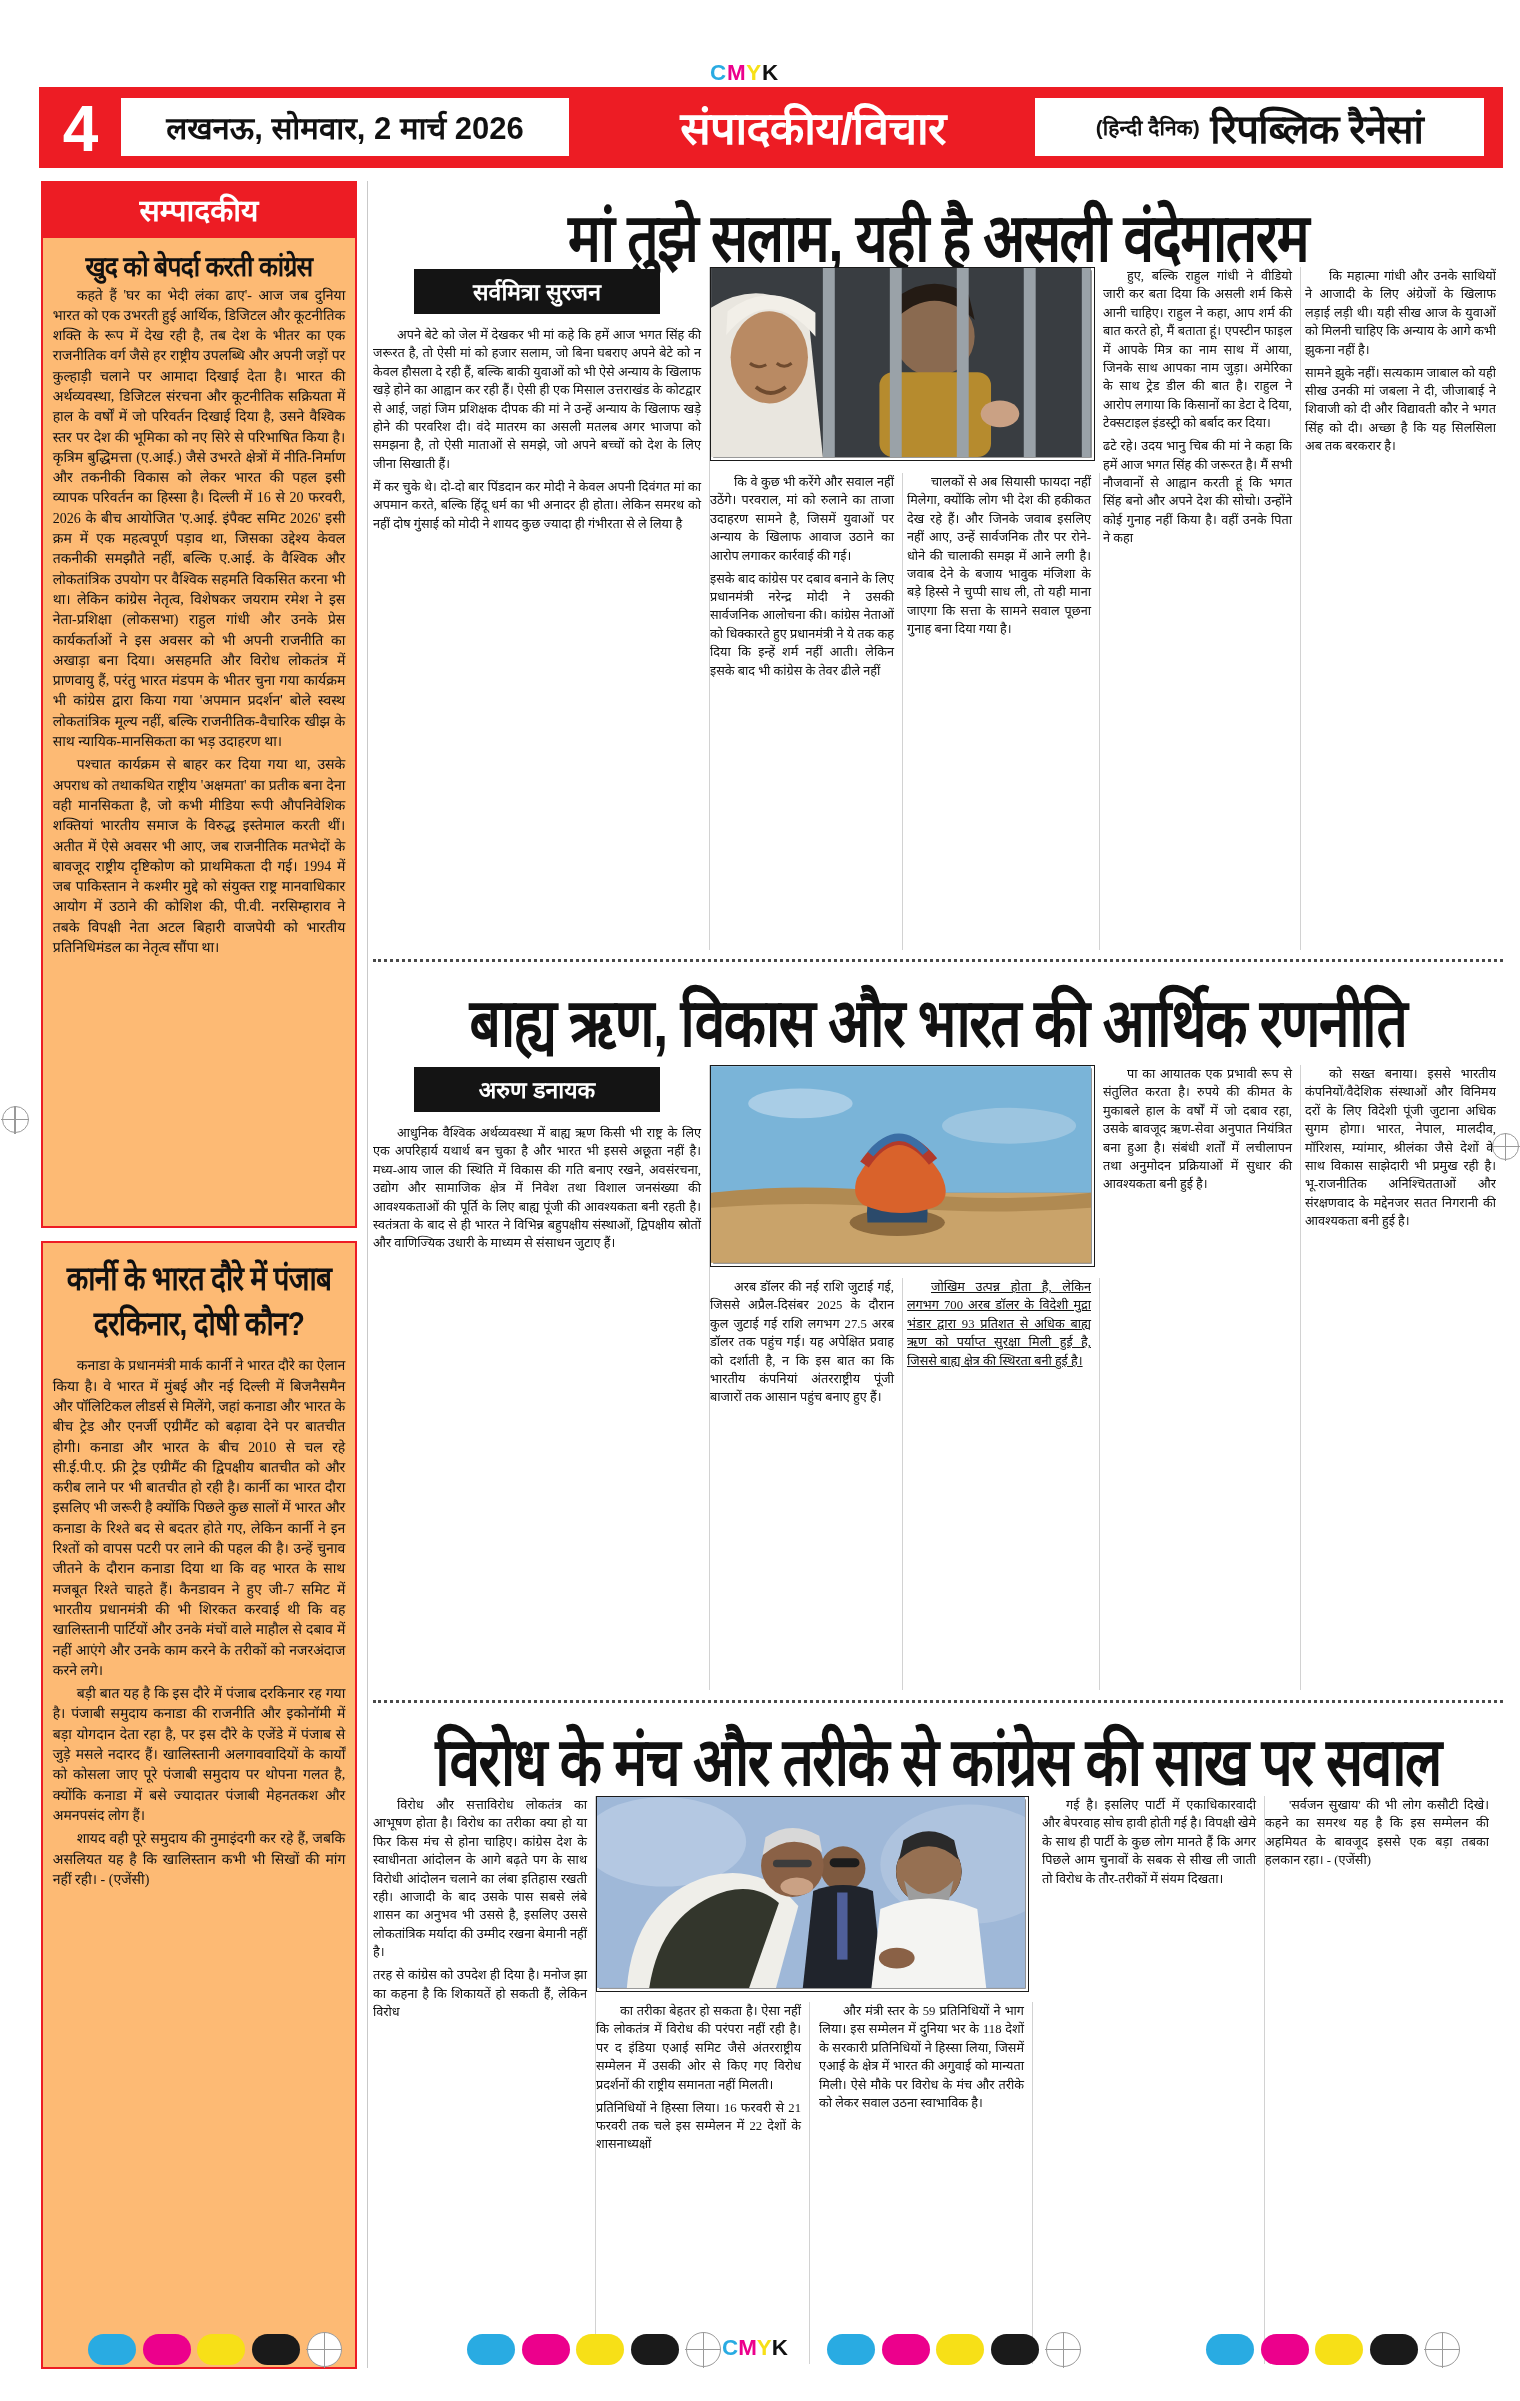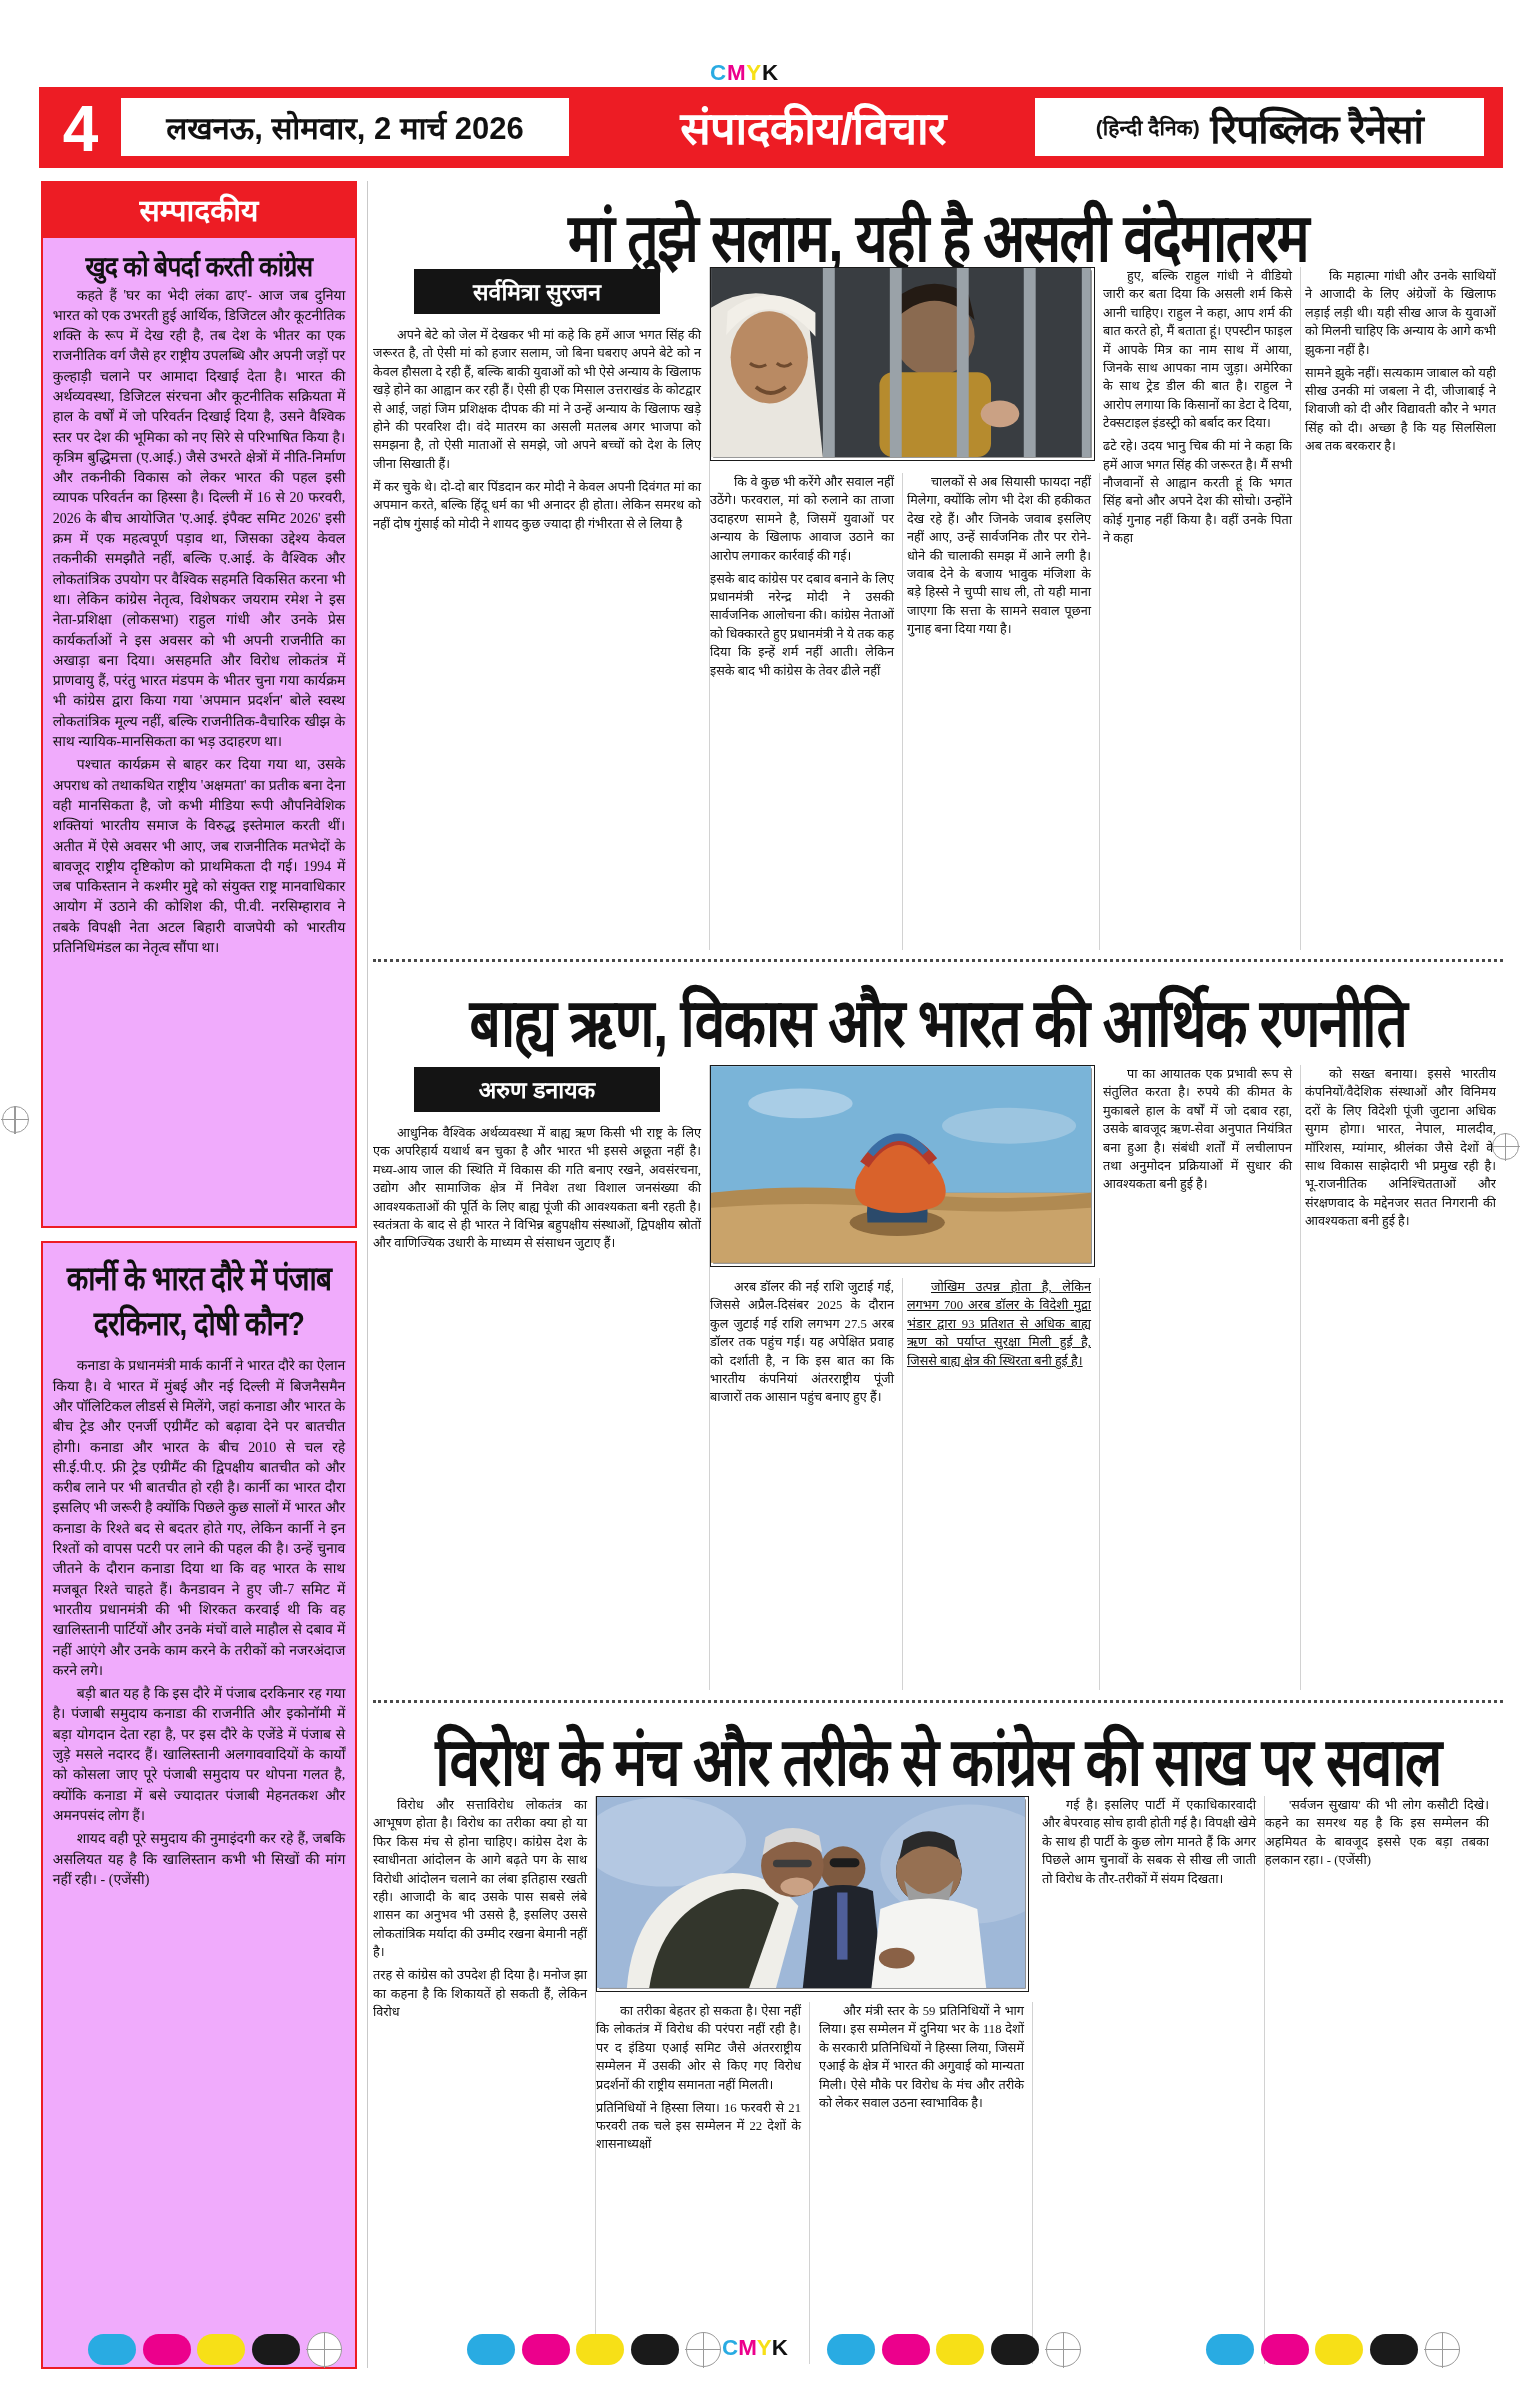--- a/index.html
+++ b/index.html
@@ -20,21 +20,21 @@
              display:flex;align-items:center;justify-content:center;}
   .datepanel span{font:bold 31px "Liberation Sans",sans-serif;color:#111;}
   .sectiontitle{top:93px;left:619px;width:388px;height:69px;color:#fff;text-align:center;
                 font:bold 45px "Liberation Sans",sans-serif;line-height:72px;letter-spacing:-0.7px;}
   .mastpanel{top:98px;left:1035px;width:449px;height:58px;background:#fff;
              display:flex;align-items:center;justify-content:center;gap:10.4px;}
   .mast-sub{font:bold 21px "Liberation Sans",sans-serif;}
   .mast-main{font:bold 40px "Liberation Sans",sans-serif;letter-spacing:-0.7px;}
 
   
-  .redbox{border:2.2px solid #ED1C24;background:#f0abfc;box-sizing:border-box;}
+  .redbox{border:2.2px solid #ED1C24;background:#fdba74;box-sizing:border-box;}
   .edbox{top:181px;left:41px;width:316px;height:1047px;}
   .edbanner{background:#ED1C24;color:#fff;text-align:center;
             font:bold 30px "Liberation Sans",sans-serif;padding:6px 0 7.5px;}
   .edtitle{text-align:center;font:bold 24.6px "Liberation Sans",sans-serif;
            letter-spacing:-0.7px;padding:7.5px 4.5px 1.5px;transform:scaleY(1.12);transform-origin:top;}
   .boxbody{padding:6px 9.7px;font-size:14px;line-height:1.45;text-align:justify;
            overflow:hidden;}
   .boxbody p{margin:0 0 3px;text-indent:24px;}
   .lbox2{top:1241px;left:41px;width:316px;height:1128px;}
   .lbox2-title{text-align:center;font:bold 28px "Liberation Sans",sans-serif;letter-spacing:-0.7px;
@@ -147,21 +147,21 @@
         </g>
 
         <path d="M-10 254 L-10 60 Q60 8 130 60 L150 254 Z" fill="#e9e6df"></path>
         <ellipse cx="78" cy="120" rx="52" ry="62" fill="#b98a63"></ellipse>
         <path d="M20 90 Q78 20 140 92 L140 60 Q78 14 22 58 Z" fill="#f2efe8"></path>
         <path d="M52 128 q10 8 22 2 M88 128 q10 8 20 0" stroke="#6e4a2e" stroke-width="4" fill="none"></path>
         <path d="M60 160 q20 16 40 0" stroke="#6e4a2e" stroke-width="5" fill="none"></path>
       </svg>
     </div>
     <div class="col rule-r" style="left:337px;top:206px;width:184px;">
-        <p>कि वे कुछ भी करेंगे और सवाल नहीं उठेंगे। फरवराल, मां को रुलाने का ताजा उदाहरण सामने है, जिसमें युवाओं पर अन्याय के खिलाफ आवाज उठाने का आरोप लगाकर कार्रवाई की गई।</p>
+        <p>कि वे कुछ भी करेंगे और सवाल नहीं उठेंगे। परवराल, मां को रुलाने का ताजा उदाहरण सामने है, जिसमें युवाओं पर अन्याय के खिलाफ आवाज उठाने का आरोप लगाकर कार्रवाई की गई।</p>
         <p class="cont">इसके बाद कांग्रेस पर दबाव बनाने के लिए प्रधानमंत्री नरेन्द्र मोदी ने उसकी सार्वजनिक आलोचना की। कांग्रेस नेताओं को धिक्कारते हुए प्रधानमंत्री ने ये तक कह दिया कि इन्हें शर्म नहीं आती। लेकिन इसके बाद भी कांग्रेस के तेवर ढीले नहीं</p>
       </div>
     <div class="col rule-r" style="left:534px;top:206px;width:184px;">
         <p>चालकों से अब सियासी फायदा नहीं मिलेगा, क्योंकि लोग भी देश की हकीकत देख रहे हैं। और जिनके जवाब इसलिए नहीं आए, उन्हें सार्वजनिक तौर पर रोने-धोने की चालाकी समझ में आने लगी है। जवाब देने के बजाय भावुक मंजिशा के बड़े हिस्से ने चुप्पी साध ली, तो यही माना जाएगा कि सत्ता के सामने सवाल पूछना गुनाह बना दिया गया है।</p>
       </div>
     <div class="col" style="left:932px;width:191px;">
         <p>कि महात्मा गांधी और उनके साथियों ने आजादी के लिए अंग्रेजों के खिलाफ लड़ाई लड़ी थी। यही सीख आज के युवाओं को मिलनी चाहिए कि अन्याय के आगे कभी झुकना नहीं है।</p>
         <p class="cont">सामने झुके नहीं। सत्यकाम जाबाल को यही सीख उनकी मां जबला ने दी, जीजाबाई ने शिवाजी को दी और विद्यावती कौर ने भगत सिंह को दी। अच्छा है कि यह सिलसिला अब तक बरकरार है।</p>
       </div>
     <div class="col rule-r" style="left:730px;width:189px;">

